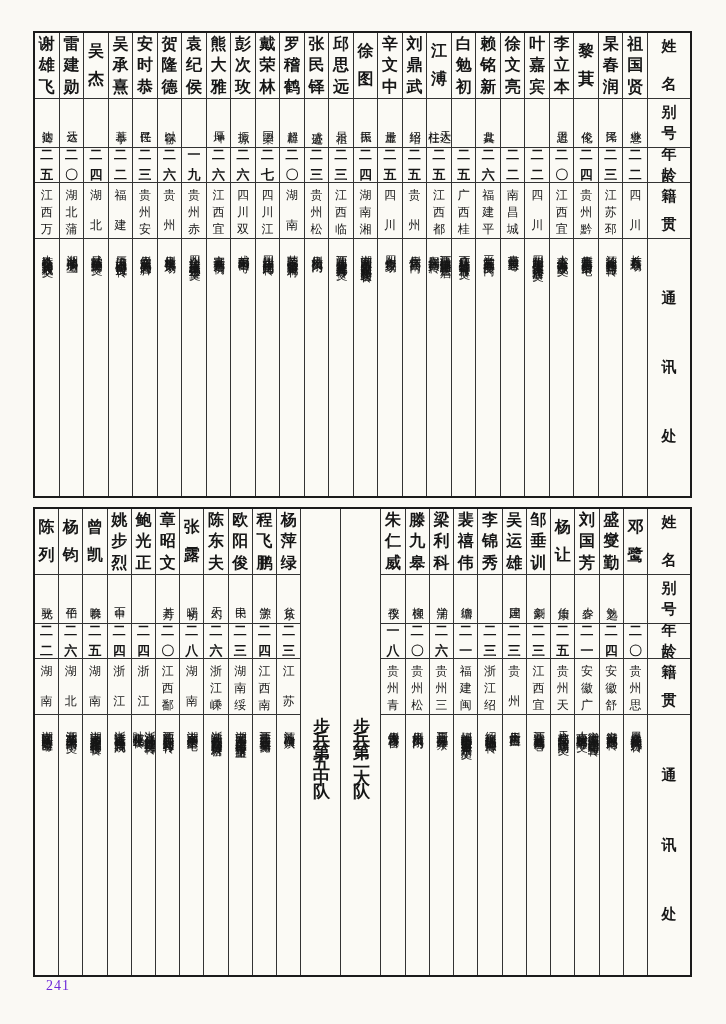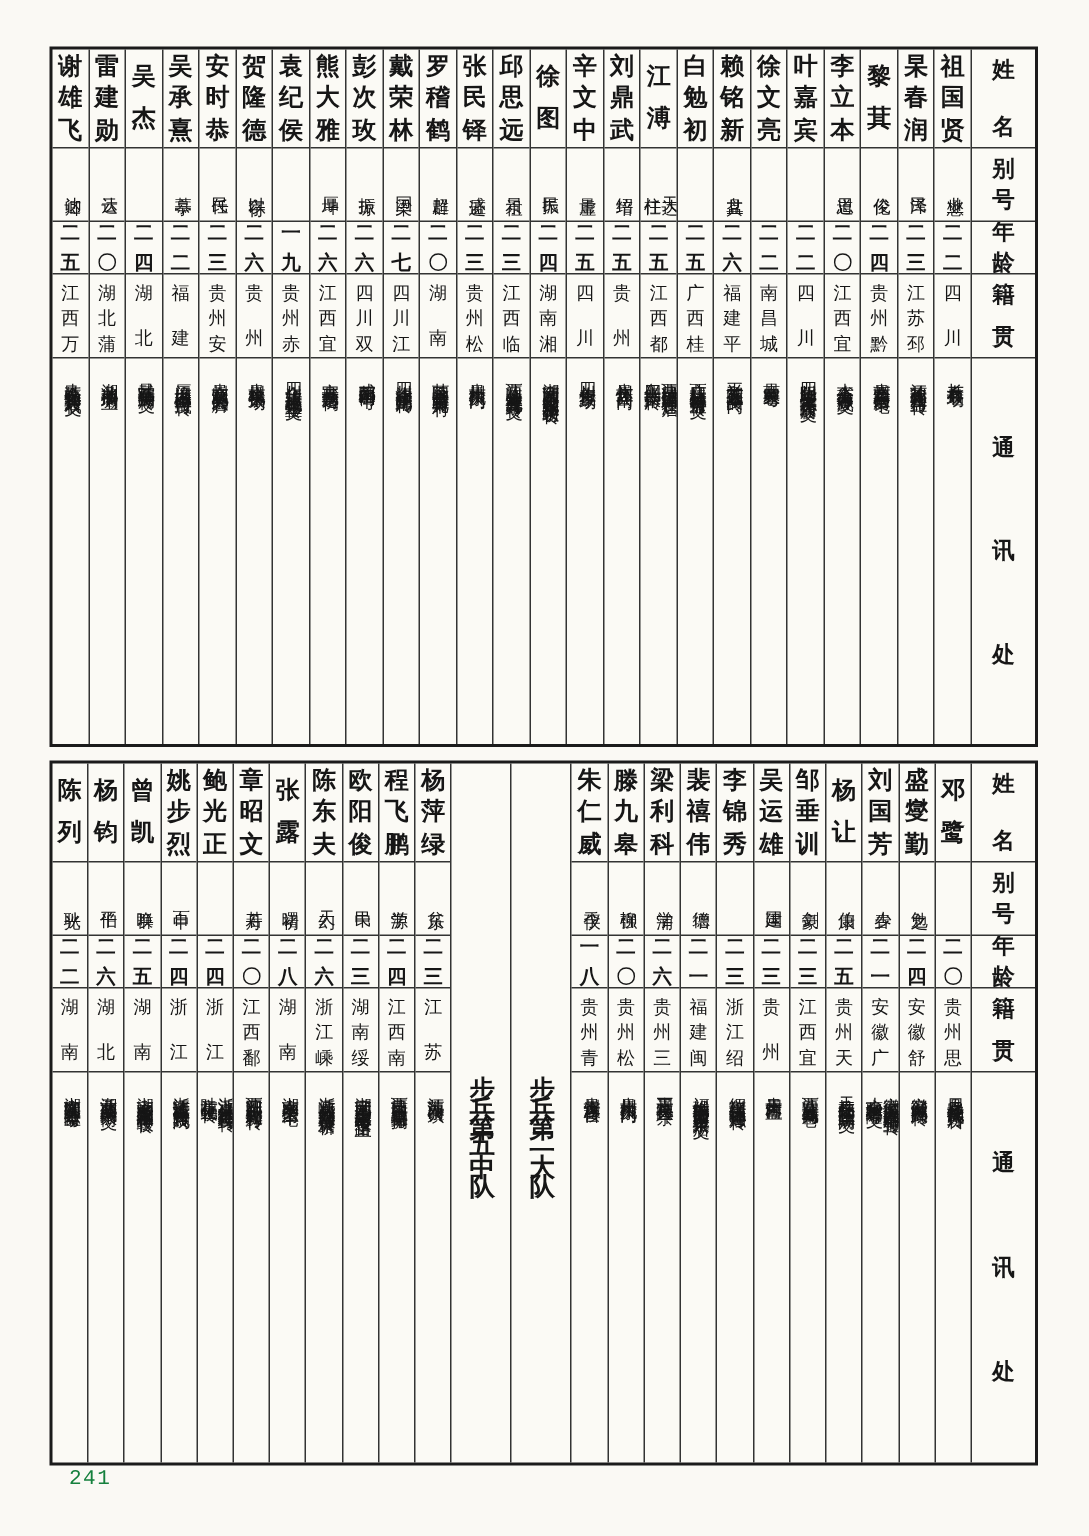--- a/index.html
+++ b/index.html
@@ -25,21 +25,21 @@
   .addr-text{font-size:11.5px;letter-spacing:1px;margin-top:7px;line-height:11.5px;}
   .divider-text{font-size:17px;font-weight:700;letter-spacing:13px;line-height:20px;align-self:center;}
   .stack{display:flex;flex-direction:column;align-items:center;height:100%;box-sizing:border-box;}
   .sp-even{justify-content:space-evenly;}
   .sp-between{justify-content:space-between;padding:4px 0;}
   .sp-center{justify-content:center;gap:2px;}
   .name-stack{font-weight:700;font-size:16px;}
   .age-stack{font-size:13px;font-weight:600;}
   .native-stack{font-size:12px;}
   .head-stack{font-weight:700;font-size:15px;}
-  .page-num{position:absolute;left:46px;top:978px;font-size:14px;letter-spacing:1px;color:#15803d;font-family:Liberation Mono, monospace;}
+  .page-num{position:absolute;left:46px;top:978px;font-size:14px;letter-spacing:1px;color:#6d28d9;}
 </style>
 </head>
 <body>
 
 <div class="sheet">
 
   <section class="tbl" id="tbl-top">
     <div class="col col-head">
       <div class="cell c-name">
         <div class="stack head-stack sp-between">

